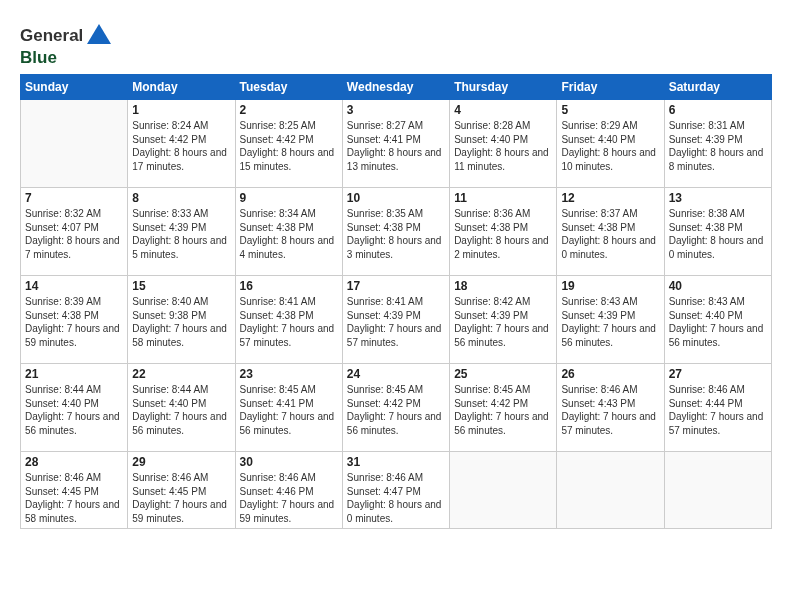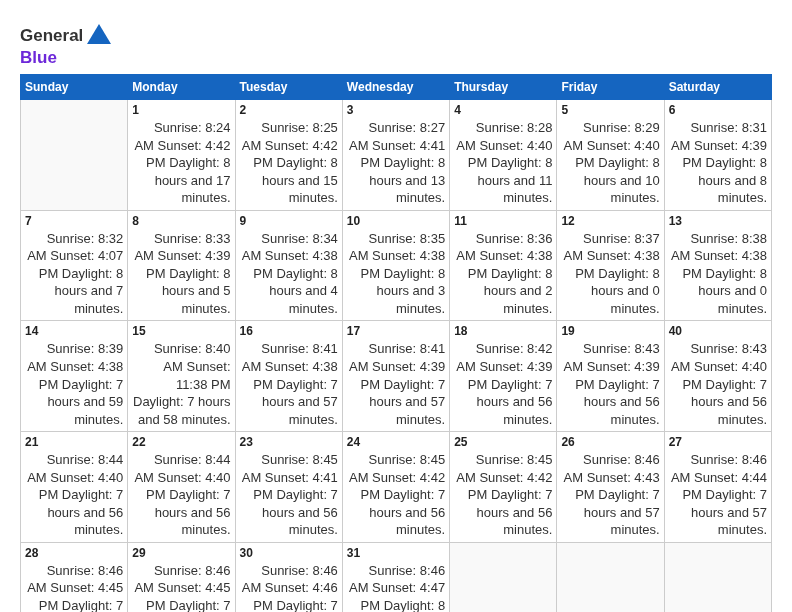--- a/index.html
+++ b/index.html
@@ -71,24 +71,23 @@
       height: 88px;
       width: calc(100% / 7);
     }
     .day-number {
       font-size: 12px;
       font-weight: bold;
       color: #222;
       margin-bottom: 2px;
     }
     .day-info {
-      font-size: 13px;
+      font-size: 10px;
       line-height: 1.35;
       color: #333;
-      text-align: right;
     }
     .empty-cell {
       background: #f9f9f9;
     }
     .last-row td {
       height: 76px;
     }
   </style>
 </head>
 <body>
@@ -96,21 +95,21 @@
 <div class="page">
   <div class="header">
     <div class="logo">
       <div>
         <div style="display:flex;align-items:center;">
           <span class="logo-general" style="font-size:17px;font-weight:bold;">General</span>
           <svg class="logo-icon" viewBox="0 0 28 28">
             <polygon points="14,2 26,22 2,22" fill="#1565c0"></polygon>
           </svg>
         </div>
-        <div class="logo-blue" style="font-size:17px;font-weight:bold;color:#6d28d9;margin-top:-2px;">Blue</div>
+        <div class="logo-blue" style="font-size:17px;font-weight:bold;color:#14532d;margin-top:-2px;">Blue</div>
       </div>
     </div>
     <div class="title-block">
       <div class="month-title"></div>
       <div class="subtitle"></div>
     </div>
   </div>
 
   <table class="calendar">
     <thead>
@@ -225,21 +224,21 @@
           <td>
             <div class="day-number">14</div>
             <div class="day-info">Sunrise: 8:39 AM
 Sunset: 4:38 PM
 Daylight: 7 hours
 and 59 minutes.</div>
           </td>
           <td>
             <div class="day-number">15</div>
             <div class="day-info">Sunrise: 8:40 AM
-Sunset: 11:38 PM
+Sunset: 9:38 PM
 Daylight: 7 hours
 and 58 minutes.</div>
           </td>
           <td>
             <div class="day-number">16</div>
             <div class="day-info">Sunrise: 8:41 AM
 Sunset: 4:38 PM
 Daylight: 7 hours
 and 57 minutes.</div>
           </td>

